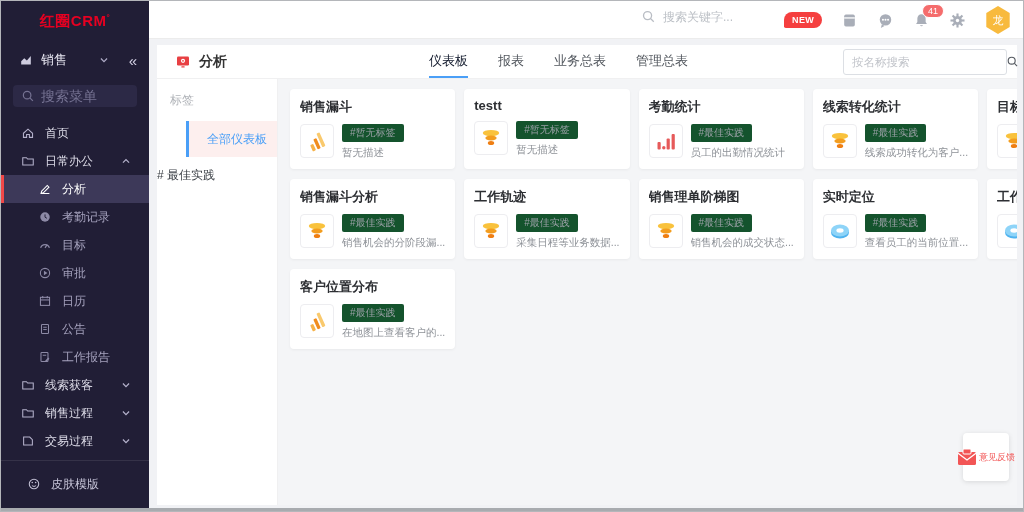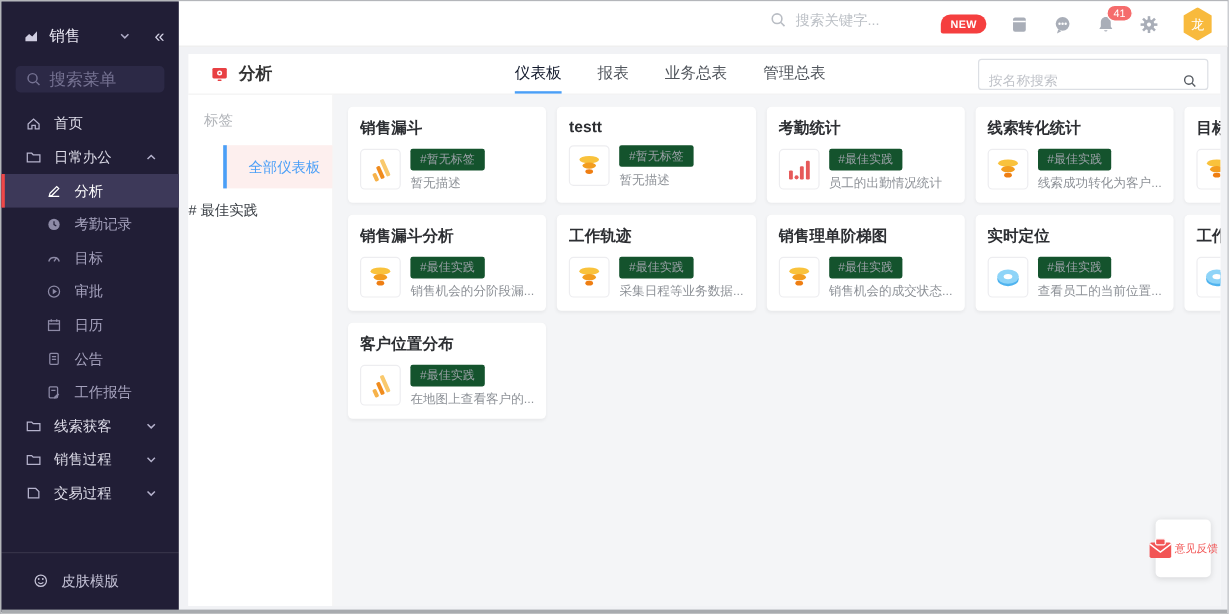--- a/index.html
+++ b/index.html
@@ -48,21 +48,21 @@
 
   
   .main { position:absolute; left:156px; top:44px; width:860px; bottom:6px; background:#ffffff; z-index:5; display:flex; flex-direction:column; }
   .content-header { height:34px; display:flex; align-items:center; border-bottom:1px solid #f0f0f1; flex:none; }
   .title-wrap { display:flex; align-items:center; gap:8px; width:272px; padding-left:18px; flex:none; }
   .title-wrap .ic svg { width:16px; height:16px; }
   .page-title { font-size:14px; font-weight:bold; color:#333; }
   .tabs { display:flex; gap:30px; height:100%; align-items:center; }
   .tab { font-size:13px; color:#51565d; cursor:pointer; height:100%; display:flex; align-items:center; border-bottom:2px solid transparent; }
   .tab.active { color:#0f172a; border-bottom-color:#4a9ff7; }
-  .hdr-search { margin-left:auto; margin-right:10px; display:flex; align-items:flex-end; border:1px solid #dcdfe4; border-radius:3px; height:26px; padding:0 8px; width:192px; }
+  .hdr-search { margin-left:auto; margin-right:10px; display:flex; align-items:center; border:1px solid #dcdfe4; border-radius:3px; height:26px; padding:0 8px; width:164px; }
   .hdr-search input { border:none; outline:none; font-size:11.5px; flex:1; color:#666; background:transparent; }
   .hdr-search input::placeholder { color:#c0c3c9; }
   .hdr-search .ic { color:#555a61; }
   .hdr-search .ic svg { width:13px; height:13px; }
 
   .content-body { flex:1; display:flex; min-height:0; }
   .tags-panel { width:121px; flex:none; background:#fff; border-right:1px solid #f0f0f1; }
   .tags-header { font-size:12px; color:#b0b3b8; padding:13px 0 12px 13px; }
   .tag-item { height:36px; line-height:36px; font-size:12px; color:#3a3f45; cursor:pointer; white-space:nowrap; }
   .tag-item.selected { background:#fdefee; color:#4a9ff7; border-left:3px solid #4a9ff7; padding-left:18px;margin-left:29px; }
@@ -81,20 +81,21 @@
   .feedback { position:absolute; right:14px; bottom:30px; width:46px; height:48px; background:#fff; border-radius:4px; box-shadow:0 1px 5px rgba(0,0,0,.12); display:flex; flex-direction:row; align-items:center; justify-content:center; gap:2px; cursor:pointer; z-index:20; }
   .feedback svg { width:20px; height:18px; }
   .feedback-label { font-size:9px; color:#f25555; white-space:nowrap; }
 </style>
 </head>
 <body>
 
 <div class="screen">
 
   <div class="sidebar">
+    <div class="logo"><span>红圈CRM</span><sup>°</sup></div>
     <div class="workspace">
       <span class="ic" id="ws-icon">
           <svg viewBox="0 0 16 16">
             <path d="M2.5 13V9.5L6 6l3 2.5 4.5-5V13z" fill="currentColor"></path>
           </svg>
         </span>
       <span>销售</span>
       <span class="ic chev" id="ws-chev">
           <svg viewBox="0 0 16 16">
             <polyline points="4.5,6.3 8,9.8 11.5,6.3" fill="none" stroke="currentColor" stroke-width="1.4"></polyline>

